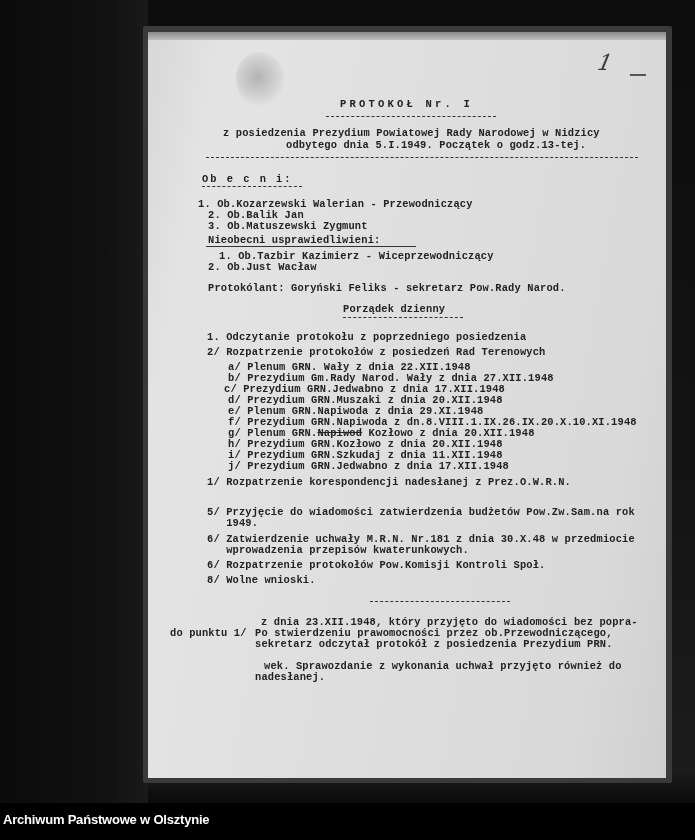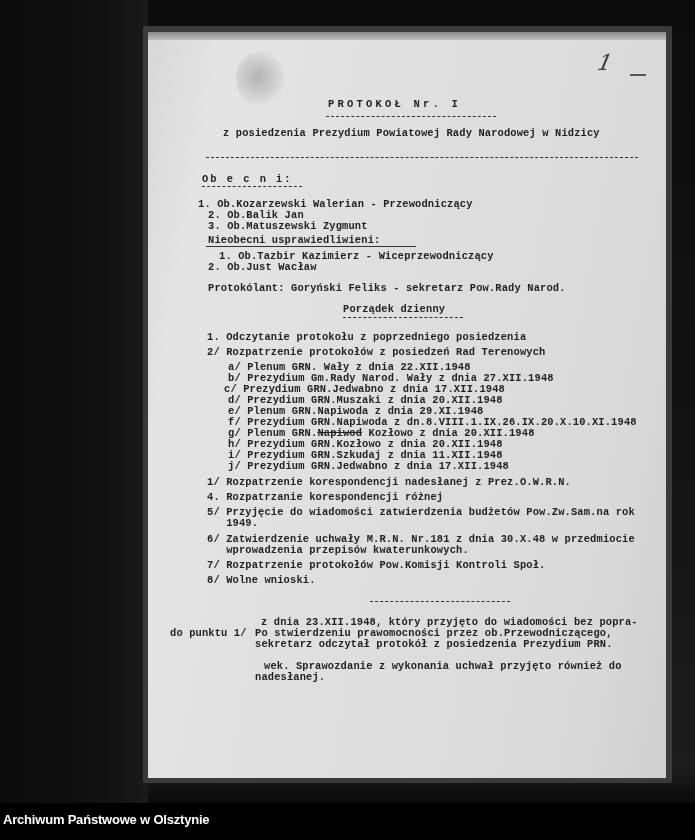--- a/index.html
+++ b/index.html
@@ -72,24 +72,25 @@
 
 <div class="scan"></div>
 <div class="scan-left-shadow"></div>
 <div class="page-back"></div>
 
 <div class="page">
   <div class="stain"></div>
   <div class="page-number">1</div>
   <div class="page-mark"></div>
 
-  <div class="t title" style="left:168px; top:66px;padding-left:12px;">PROTOKOŁ Nr. I</div>
+  <div class="t title" style="left:180px; top:66px;padding-left:12px;">PROTOKOŁ Nr. I</div>
   <div class="rule" style="left:178px; top:84px; width:170px;"></div>
 
   <div class="t" style="left:75px; top:95px;">z posiedzenia Prezydium Powiatowej Rady Narodowej w Nidzicy</div>
+  <div class="t" style="left:138px; top:107px;">odbytego dnia 5.I.1949. Początek o godz.13-tej.</div>
   <div class="rule" style="left:58px; top:125px; width:432px;"></div>
 
   <div class="t" style="left:54px; top:141px; letter-spacing:2px;">Ob e c n i:</div>
   <div class="rule" style="left:54px; top:154px; width:100px;"></div>
   <div class="t" style="left:50px; top:166px;">1. Ob.Kozarzewski Walerian - Przewodniczący</div>
   <div class="t" style="left:60px; top:177px;">2. Ob.Balik Jan</div>
   <div class="t" style="left:60px; top:188px;">3. Ob.Matuszewski Zygmunt</div>
 
   <div class="t" style="left:60px; top:202px;">Nieobecni usprawiedliwieni:</div>
   <div class="underline-solid" style="left:58px; top:214px; width:210px;"></div>
@@ -109,26 +110,25 @@
   <div class="t" style="left:76px; top:351px;">c/ Prezydium GRN.Jedwabno z dnia 17.XII.1948</div>
   <div class="t" style="left:80px; top:362px;">d/ Prezydium GRN.Muszaki z dnia 20.XII.1948</div>
   <div class="t" style="left:80px; top:373px;">e/ Plenum GRN.Napiwoda z dnia 29.XI.1948</div>
   <div class="t" style="left:80px; top:384px;">f/ Prezydium GRN.Napiwoda z dn.8.VIII.1.IX.26.IX.20.X.10.XI.1948</div>
   <div class="t" style="left:80px; top:395px;"><span>g/ Plenum GRN.</span><span style="text-decoration:line-through;">Napiwod</span><span> Kozłowo z dnia 20.XII.1948</span></div>
   <div class="t" style="left:80px; top:406px;">h/ Prezydium GRN.Kozłowo z dnia 20.XII.1948</div>
   <div class="t" style="left:80px; top:417px;">i/ Prezydium GRN.Szkudaj z dnia 11.XII.1948</div>
   <div class="t" style="left:80px; top:428px;">j/ Prezydium GRN.Jedwabno z dnia 17.XII.1948</div>
 
   <div class="t" style="left:59px; top:444px;">1/ Rozpatrzenie korespondencji nadesłanej z Prez.O.W.R.N.</div>
-  <div class="t" style="left:59px; top:459px;">4. Rozpatrzanie korespondencji różnej</div>
   <div class="t" style="left:59px; top:474px;">5/ Przyjęcie do wiadomości zatwierdzenia budżetów Pow.Zw.Sam.na rok</div>
   <div class="t" style="left:59px; top:485px;">   1949.</div>
   <div class="t" style="left:59px; top:501px;">6/ Zatwierdzenie uchwały M.R.N. Nr.181 z dnia 30.X.48 w przedmiocie</div>
   <div class="t" style="left:59px; top:512px;">   wprowadzenia przepisów kwaterunkowych.</div>
-  <div class="t" style="left:59px; top:527px;">7/ Rozpatrzenie protokołów Pow.Komisji Kontroli Społ.</div>
+  <div class="t" style="left:59px; top:527px;">6/ Rozpatrzenie protokołów Pow.Komisji Kontroli Społ.</div>
   <div class="t" style="left:59px; top:542px;">8/ Wolne wnioski.</div>
 
   <div class="rule" style="left:222px; top:569px; width:140px;"></div>
 
   <div class="t" style="left:22px; top:595px;">do punktu 1/</div>
   <div class="t" style="left:107px; top:595px;">Po stwierdzeniu prawomocności przez ob.Przewodniczącego,</div>
   <div class="t" style="left:107px; top:606px;">sekretarz odczytał protokół z posiedzenia Prezydium PRN.</div>
   <div class="t" style="left:107px; top:584px;margin-left:6px;">z dnia 23.XII.1948, który przyjęto do wiadomości bez popra-</div>
   <div class="t" style="left:116px; top:628px;">wek. Sprawozdanie z wykonania uchwał przyjęto również do</div>
   <div class="t" style="left:107px; top:639px;">nadesłanej.</div>

